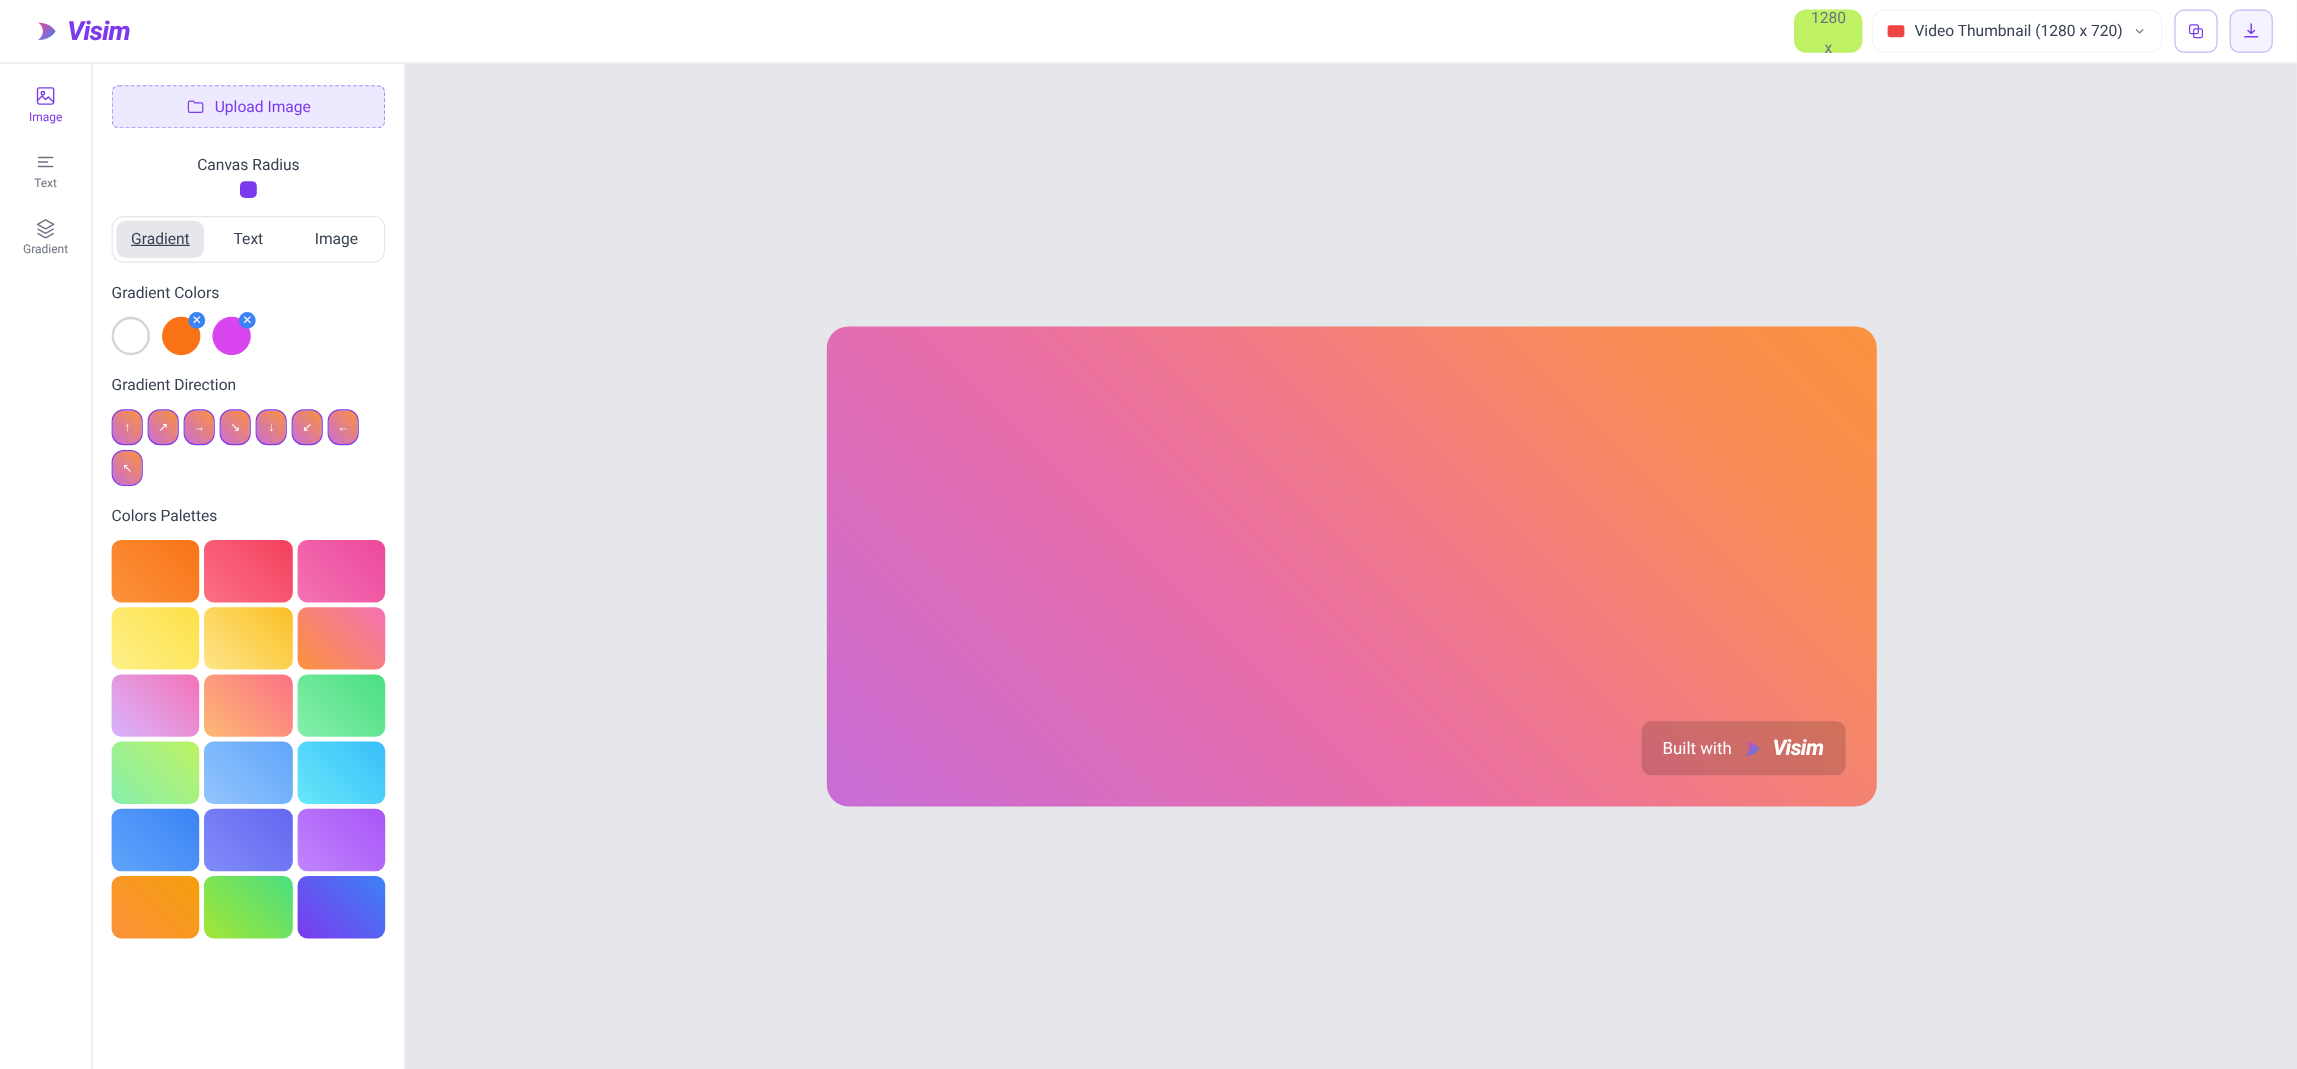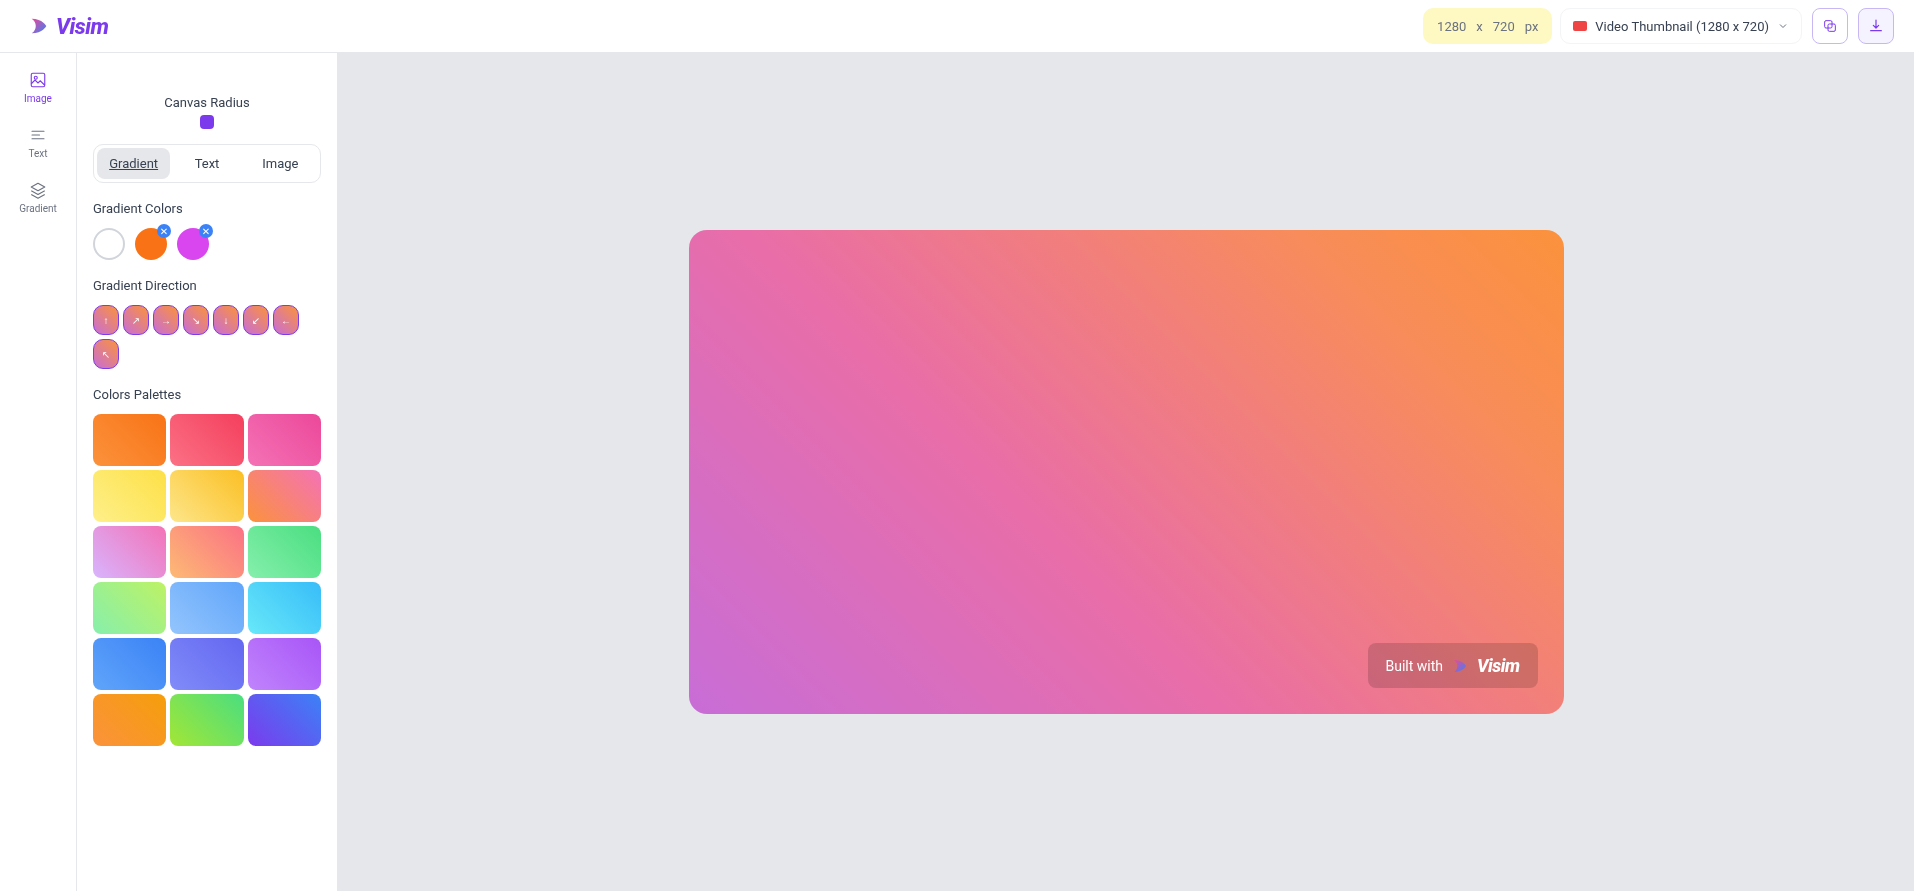--- a/index.html
+++ b/index.html
@@ -4,21 +4,21 @@
 <style>
 * { box-sizing: border-box; margin: 0; padding: 0; font-family: -apple-system, BlinkMacSystemFont, "Segoe UI", Roboto, sans-serif; }
 body { background: #fff; color: #111; overflow: hidden; width: 1914px; height: 891px; }
 
 
 .header { height: 53px; border-bottom: 1px solid #e5e7eb; display: flex; align-items: center; padding: 0 20px 0 28px; }
 .logo { display: flex; align-items: center; gap: 6px; }
 .logo-mark { width: 22px; height: 22px; }
 .logo-text { font-size: 22px; font-weight: 800; color: #7c3aed; font-style: italic; letter-spacing: -0.5px; }
 .header-spacer { flex: 1; }
-.dim-box { background: #fef9c3; border-radius: 10px; height: 36px; display: flex; align-items: center; padding: 0 14px; font-size: 13px; color: #6b7280; gap: 10px; }
+.dim-box { background: #bef264; border-radius: 10px; height: 36px; display: flex; align-items: center; padding: 0 14px; font-size: 13px; color: #6b7280; gap: 10px; flex-direction: column; }
 .preset-box { background: #fff; border: 1px solid #f3f4f6; border-radius: 10px; height: 36px; display: flex; align-items: center; padding: 0 12px; font-size: 13px; color: #374151; gap: 8px; margin-left: 8px; cursor: pointer; }
 .yt-dot { width: 14px; height: 10px; background: #ef4444; border-radius: 2px; display: inline-block; }
 .icon-btn { width: 36px; height: 36px; border: 1px solid #c7b8f5; border-radius: 8px; display: flex; align-items: center; justify-content: center; margin-left: 10px; cursor: pointer; color: #7c3aed; background:#fff; }
 .icon-btn.dl { background: #f5f3ff; }
 
 
 .rail { position: absolute; left: 0; top: 53px; bottom: 0; width: 77px; border-right: 1px solid #e5e7eb; display: flex; flex-direction: column; align-items: center; padding-top: 18px; gap: 22px; }
 .rail-item { display: flex; flex-direction: column; align-items: center; gap: 4px; cursor: pointer; color: #6b7280; }
 .rail-item.active { color: #7c3aed; }
 .rail-ico { width: 18px; height: 18px; }
@@ -51,21 +51,21 @@
 .swatch .del { position: absolute; top: -4px; right: -4px; width: 14px; height: 14px; background: #3b82f6; border-radius: 50%; color: #fff; font-size: 10px; display: flex; align-items: center; justify-content: center; }
 
 .dirs { display: flex; gap: 4px; margin-top: 12px; flex-wrap: wrap; }
 .dir { width: 26px; height: 30px; border-radius: 10px; border: 1.5px solid #7c3aed; background: linear-gradient(45deg, #c86dd7, #fb923c); display: flex; align-items: center; justify-content: center; color: #fff; font-size: 10px; cursor: pointer; }
 
 .palettes { display: grid; grid-template-columns: repeat(3, 1fr); gap: 4px; margin-top: 12px; }
 .palette { height: 52px; border-radius: 8px; cursor: pointer; }
 
 
 .canvas-area { position: absolute; left: 338px; top: 53px; right: 0; bottom: 0; background: #e5e7eb; display: flex; align-items: center; justify-content: center; }
-.canvas { width: 875px; height: 484px; border-radius: 18px; background: linear-gradient(45deg, #c86dd7 0%, #e96da8 40%, #f88c5b 80%, #fb923c 100%); position: relative; }
+.canvas { width: 875px; height: 400px; border-radius: 18px; background: linear-gradient(45deg, #c86dd7 0%, #e96da8 40%, #f88c5b 80%, #fb923c 100%); position: relative; }
 .watermark { position: absolute; right: 26px; bottom: 26px; background: rgba(0,0,0,0.15); color: #fff; padding: 12px 18px; border-radius: 8px; display: flex; align-items: center; gap: 8px; font-size: 14px; }
 .watermark .logo-text { color: #fff; font-size: 18px; }
 
 svg { display: block; }
 </style>
 </head>
 <body>
 
 <div class="header">
   <div class="logo">
@@ -124,20 +124,26 @@
   </div>
   <div class="rail-item">
     <svg class="rail-ico" viewBox="0 0 24 24">
         <path d="M12 3l9 5-9 5-9-5 9-5zM3 13l9 5 9-5M3 18l9 5 9-5" stroke="currentColor" stroke-width="1.5" fill="none" stroke-linejoin="round"></path>
       </svg>
     <span class="rail-label">Gradient</span>
   </div>
 </div>
 
 <div class="panel">
+  <div class="upload-btn">
+    <svg width="16" height="16" viewBox="0 0 24 24">
+        <path d="M3 7a2 2 0 012-2h4l2 2h8a2 2 0 012 2v8a2 2 0 01-2 2H5a2 2 0 01-2-2V7z" stroke="#7c3aed" stroke-width="1.5" fill="none"></path>
+      </svg>
+    <span>Upload Image</span>
+  </div>
 
   <div class="row">
     <span class="label">Canvas Radius</span>
     <div class="slider">
       <div class="slider-fill" id="slider-fill" style="width: 22%;"></div>
       <div class="slider-thumb" id="slider-thumb" style="left: 22%;"></div>
     </div>
   </div>
 
 

